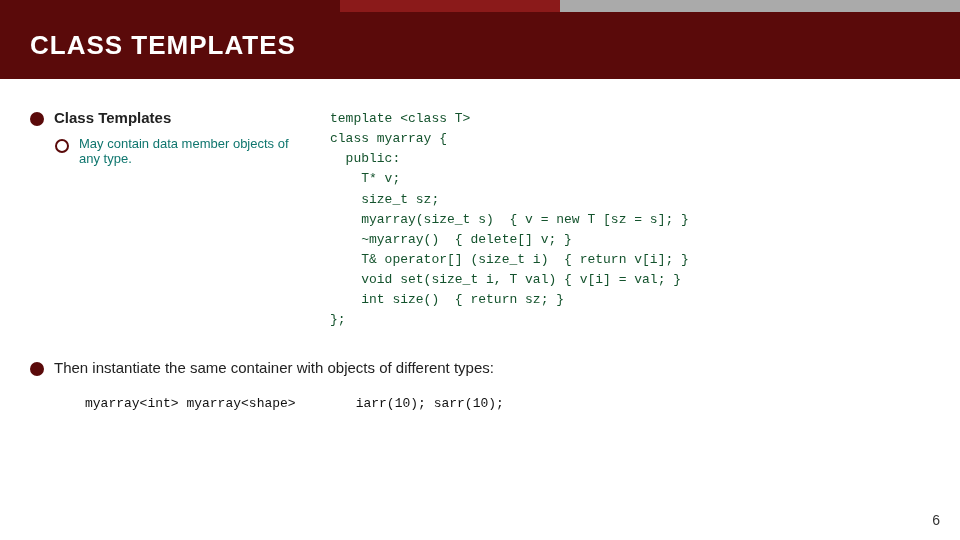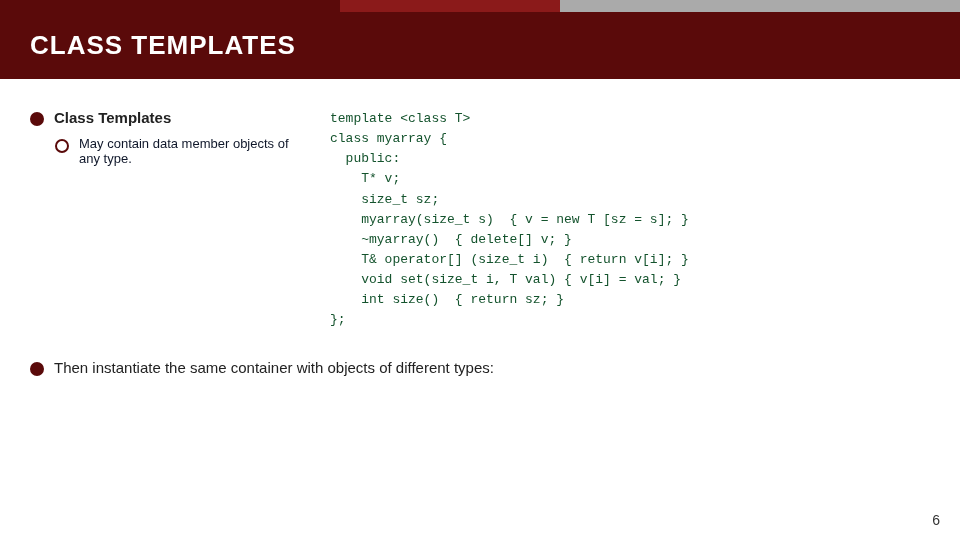--- a/index.html
+++ b/index.html
@@ -90,21 +90,21 @@
     .sub-bullet {
       display: flex;
       align-items: flex-start;
       gap: 10px;
       margin-left: 25px;
       margin-top: 6px;
     }
 
     .sub-bullet-text {
       font-size: 13px;
-      color: #0f172a;
+      color: #0f766e;
     }
 
     
     .right-panel {
       flex: 1;
     }
 
     .code-block {
       font-family: 'Courier New', Courier, monospace;
       font-size: 13px;
@@ -192,15 +192,21 @@
     int size()  { return sz; }
 };</div>
   </div>
 </div>
 
 <div class="bottom-section">
   <div class="bottom-bullet">
     <div class="bullet-circle filled"></div>
     <span class="bottom-text">Then instantiate the same container with objects of different types:</span>
   </div>
+  <div class="code-rows">
+    <div class="code-col">myarray&lt;int&gt;
+myarray&lt;shape&gt;</div>
+    <div class="code-col">iarr(10);
+sarr(10);</div>
+  </div>
 </div>
 
 <div class="page-number">6</div>
 
 </body></html>

